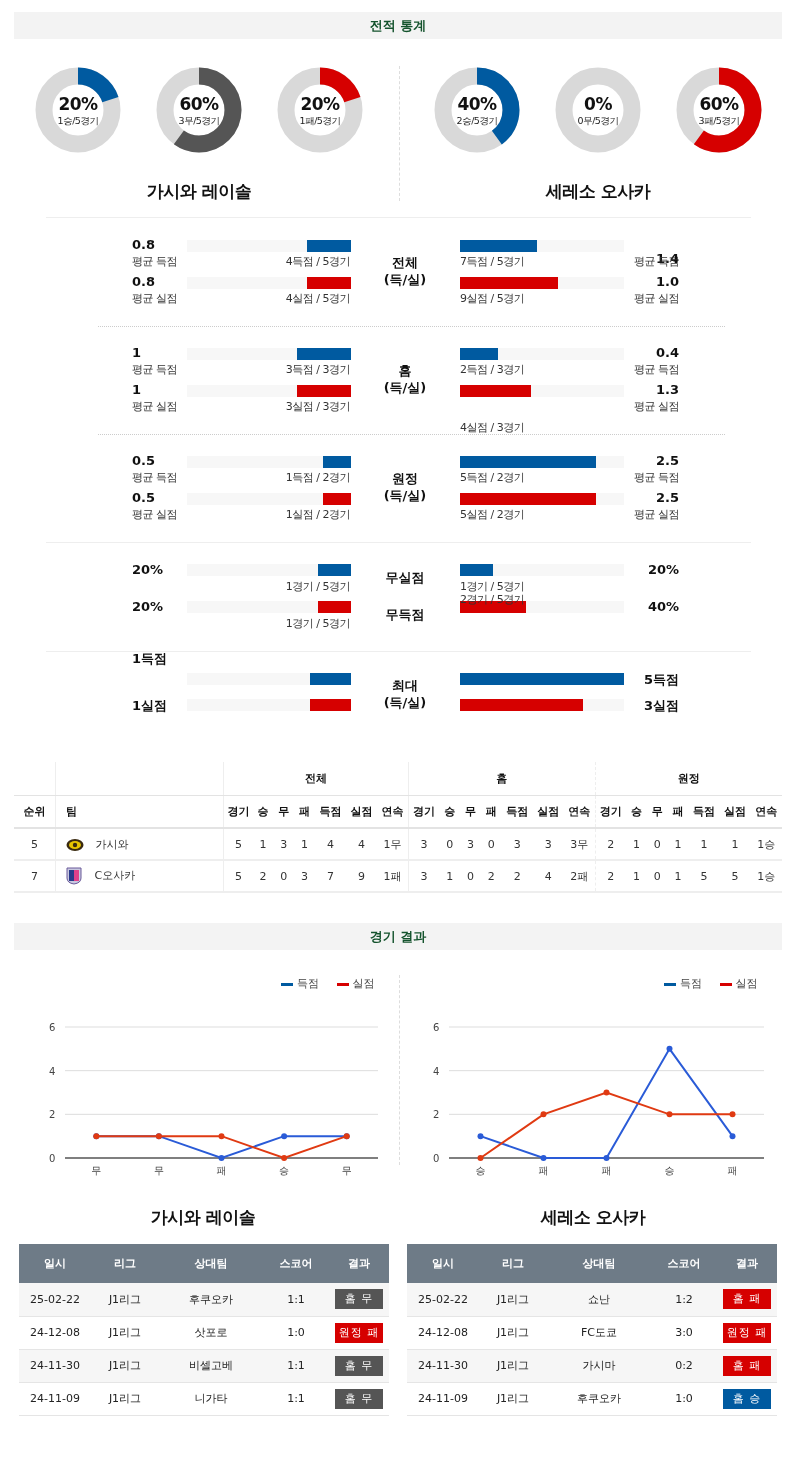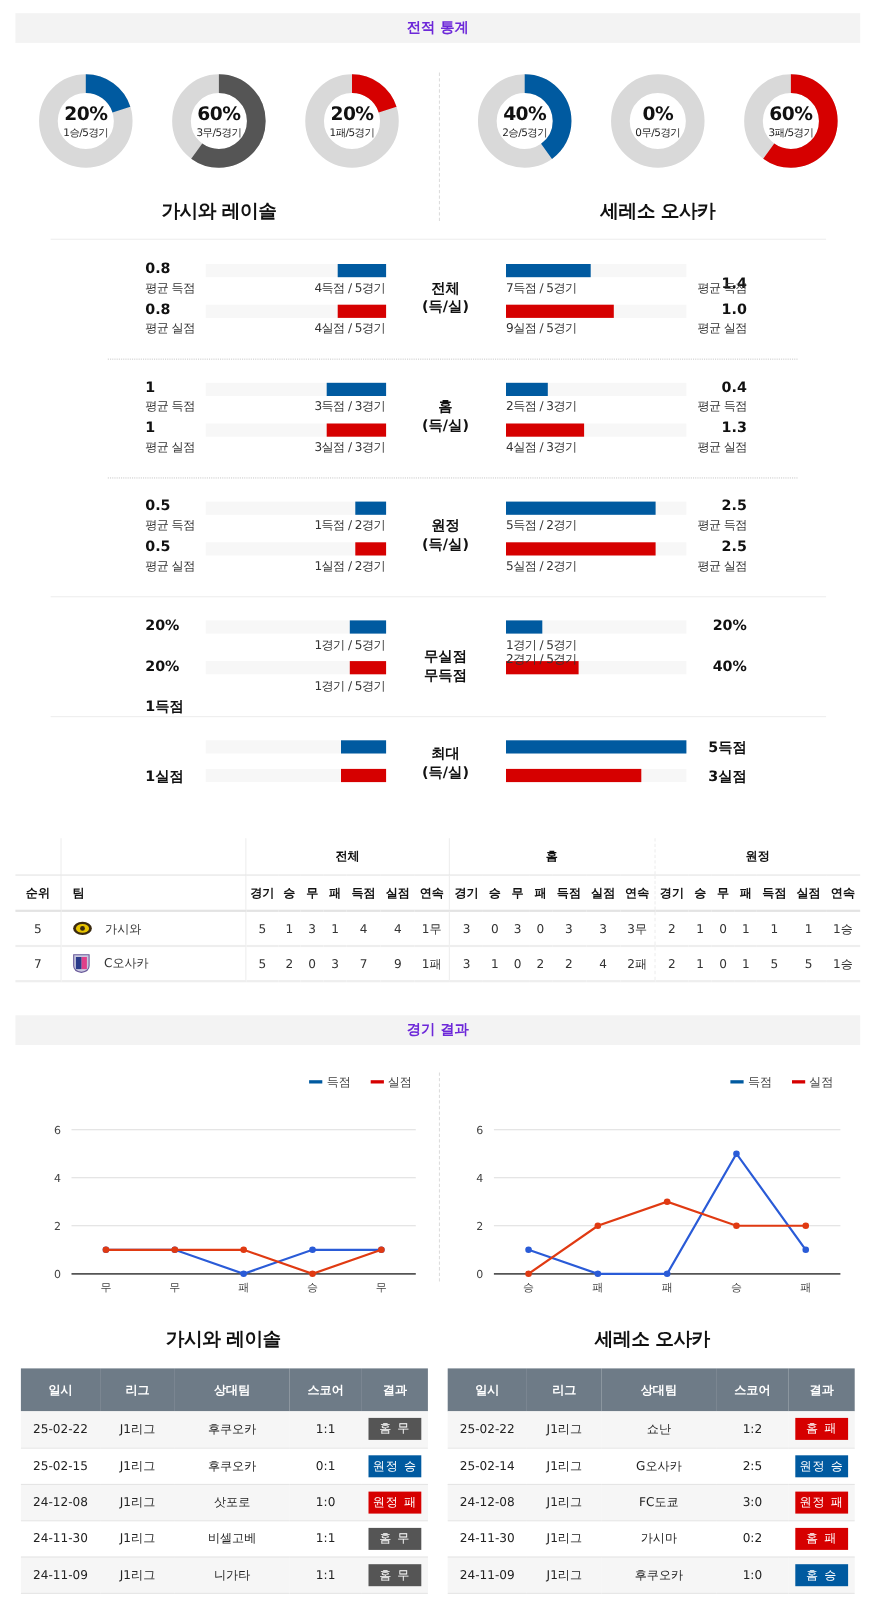--- a/index.html
+++ b/index.html
@@ -1,17 +1,17 @@
 <!DOCTYPE html>
 <html><head>
 <meta charset="utf-8">
 <style>
   * { box-sizing: border-box; margin: 0; padding: 0; }
   body { width: 799px; height: 1469px; background: #fff; font-family: "DejaVu Sans", "Liberation Sans", sans-serif; color: #222; position: relative; overflow: hidden; }
-  .section-head { position: absolute; left: 14px; width: 768px; height: 27px; background: #f3f3f3; font-size: 13px; font-weight: bold; text-align: center; line-height: 27px; color: #6d28d9; }
+  .section-head { position: absolute; left: 14px; width: 768px; height: 27px; background: #f3f3f3; font-size: 13px; font-weight: bold; text-align: center; line-height: 27px; color: #14532d; }
   
   .donut { position: absolute; width: 86px; height: 86px; }
   .donut svg { position: absolute; left: 0; top: 0; }
   .donut .pct { position: absolute; left: 0; width: 86px; top: 27px; text-align: center; font-size: 17px; font-weight: bold; color: #111; letter-spacing: -0.5px; }
   .donut .sub { position: absolute; left: 0; width: 86px; top: 48px; text-align: center; font-size: 9.5px; color: #222; letter-spacing: -0.5px; }
   .team-title { position: absolute; width: 300px; text-align: center; font-size: 17px; font-weight: bold; color: #111; letter-spacing: -0.5px; }
   .vdash { position: absolute; left: 399px; border-left: 1px dashed #ddd; }
   .hdiv { position: absolute; left: 46px; width: 705px; height: 1px; background: #eee; }
   .hdiv.dot { left: 98px; width: 627px; background: none; border-top: 1px dotted #ccc; }
   
@@ -164,21 +164,21 @@
 
     <div class="track right" style="top:348px">
         <div class="fill blue" style="width: 37.72px;"></div>
       </div>
     <div class="ctext-r" style="top:362px">2득점 / 3경기</div>
     <div class="rval" style="top:345px">0.4</div>
     <div class="rlab" style="top:362px">평균 득점</div>
     <div class="track right" style="top:385px">
         <div class="fill red" style="width: 70.52px;"></div>
       </div>
-    <div class="ctext-r" style="top:399px">4실점 / 3경기</div>
+    <div class="ctext-r" style="top:420px">4실점 / 3경기</div>
     <div class="rval" style="top:382px">1.3</div>
     <div class="rlab" style="top:399px">평균 실점</div>
   </div>
     <div class="hdiv dot" style="top:434px"></div>
   <div>
     <div class="lval" style="top:453px">0.5</div>
     <div class="llab" style="top:470px">평균 득점</div>
     <div class="track left" style="top:456px">
         <div class="fill blue" style="width: 27.88px;"></div>
       </div>
@@ -213,39 +213,39 @@
   <div class="track left" style="top:564px">
       <div class="fill blue" style="width: 32.8px;"></div>
     </div>
   <div class="ctext-l" style="top:579px">1경기 / 5경기</div>
   <div class="lval" style="top:599px">20%</div>
   <div class="track left" style="top:601px">
       <div class="fill red" style="width: 32.8px;"></div>
     </div>
   <div class="ctext-l" style="top:616px">1경기 / 5경기</div>
 
-  <div class="mid" style="top:589px">무실점</div>
+  <div class="mid" style="top:569px">무실점</div>
   <div class="mid" style="top:606px">무득점</div>
 
   <div class="track right" style="top:564px">
       <div class="fill blue" style="width: 32.8px;"></div>
     </div>
   <div class="ctext-r" style="top:579px">1경기 / 5경기</div>
   <div class="rval" style="top:562px">20%</div>
   <div class="track right" style="top:601px">
       <div class="fill red" style="width: 65.6px;"></div>
     </div>
   <div class="ctext-r" style="top:592px">2경기 / 5경기</div>
   <div class="rval" style="top:599px">40%</div>
 </div>
 
 <div class="hdiv" style="top:651px"></div>
 
 <div>
-  <div class="lval" style="top:633px">1득점</div>
+  <div class="lval" style="top:650px">1득점</div>
   <div class="track left" style="top:673px">
       <div class="fill blue" style="width: 41px;"></div>
     </div>
   <div class="lval" style="top:697px">1실점</div>
   <div class="track left" style="top:699px">
       <div class="fill red" style="width: 41px;"></div>
     </div>
 
   <div class="mid" style="top:677px"><span>최대</span><br><span>(득/실)</span></div>
 
@@ -465,27 +465,20 @@
         <th style="width:60px">결과</th>
       </tr>
       <tr>
       <td>25-02-22</td>
       <td>J1리그</td>
       <td>후쿠오카</td>
       <td>1:1</td>
       <td><span class="badge b-draw">홈 무</span></td>
     </tr>
       <tr>
-      <td>25-02-15</td>
-      <td>J1리그</td>
-      <td>후쿠오카</td>
-      <td>0:1</td>
-      <td><span class="badge b-win">원정 승</span></td>
-    </tr>
-      <tr>
       <td>24-12-08</td>
       <td>J1리그</td>
       <td>삿포로</td>
       <td>1:0</td>
       <td><span class="badge b-loss">원정 패</span></td>
     </tr>
       <tr>
       <td>24-11-30</td>
       <td>J1리그</td>
       <td>비셀고베</td>
@@ -511,27 +504,20 @@
         <th style="width:60px">결과</th>
       </tr>
       <tr>
       <td>25-02-22</td>
       <td>J1리그</td>
       <td>쇼난</td>
       <td>1:2</td>
       <td><span class="badge b-loss">홈 패</span></td>
     </tr>
       <tr>
-      <td>25-02-14</td>
-      <td>J1리그</td>
-      <td>G오사카</td>
-      <td>2:5</td>
-      <td><span class="badge b-win">원정 승</span></td>
-    </tr>
-      <tr>
       <td>24-12-08</td>
       <td>J1리그</td>
       <td>FC도쿄</td>
       <td>3:0</td>
       <td><span class="badge b-loss">원정 패</span></td>
     </tr>
       <tr>
       <td>24-11-30</td>
       <td>J1리그</td>
       <td>가시마</td>

